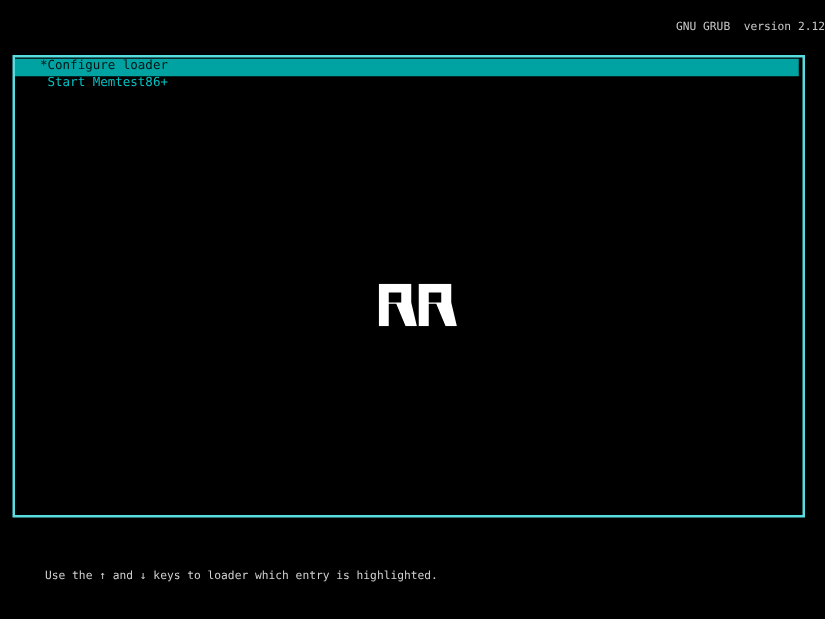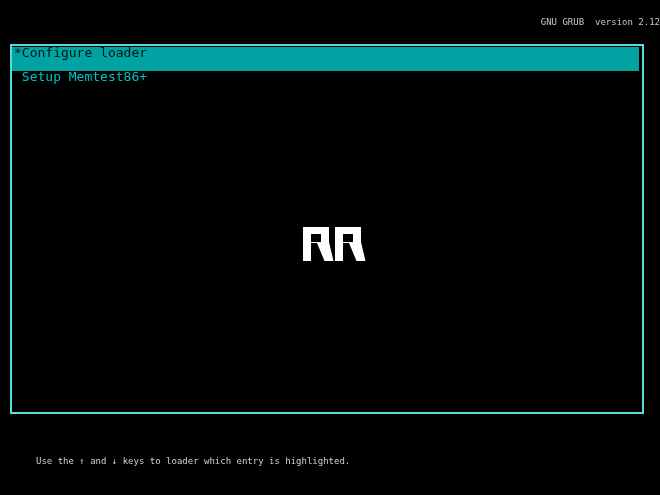--- a/index.html
+++ b/index.html
@@ -33,26 +33,26 @@
     width: 634px;
     height: 370px;
     border: 2px solid var(--border, #57dde0);
     box-sizing: border-box;
     background: transparent;
   }
   .menu-list {
     padding-top: 1px;
   }
   .menu-item {
-    height: 24px;
+    height: 14px;
     line-height: 11.6px;
-    font-size: 13px;
+    font-size: 10px;
     color: var(--menu-text, #00c2c2);
     white-space: pre;
-    padding-left: 2px;
+    padding-left: 20px;
     margin-right: 3px;
     overflow: hidden;
   }
   .menu-item.selected {
     background: var(--highlight-bg, #00a2a2);
     color: var(--highlight-text, #001414);
   }
   .logo {
     position: absolute;
     left: 303px;
@@ -76,21 +76,21 @@
 </head>
 <body>
 
 <div class="screen">
 
   <div class="grub-title">GNU GRUB  version 2.12</div>
 
   <div class="menu-box">
     <div class="menu-list">
         <div class="menu-item selected">*Configure loader</div>
-        <div class="menu-item"> Setup Memtest86+</div>
+        <div class="menu-item"> Start Memtest86+</div>
       </div>
   </div>
 
   <svg class="logo" viewBox="0 0 63 34" aria-label="RR logo">
     <path fill-rule="evenodd" d="M0,0 H26 V15 L30.5,34 H21.5 L14,16 H8 V34 H0 Z M8,7 H18 V15 H8 Z"></path>
     <path fill-rule="evenodd" transform="translate(32,0)" d="M0,0 H26 V15 L30.5,34 H21.5 L14,16 H8 V34 H0 Z M8,7 H18 V15 H8 Z"></path>
   </svg>
 
   <div class="help">
     <div>Use the ↑ and ↓ keys to loader which entry is highlighted.</div>

